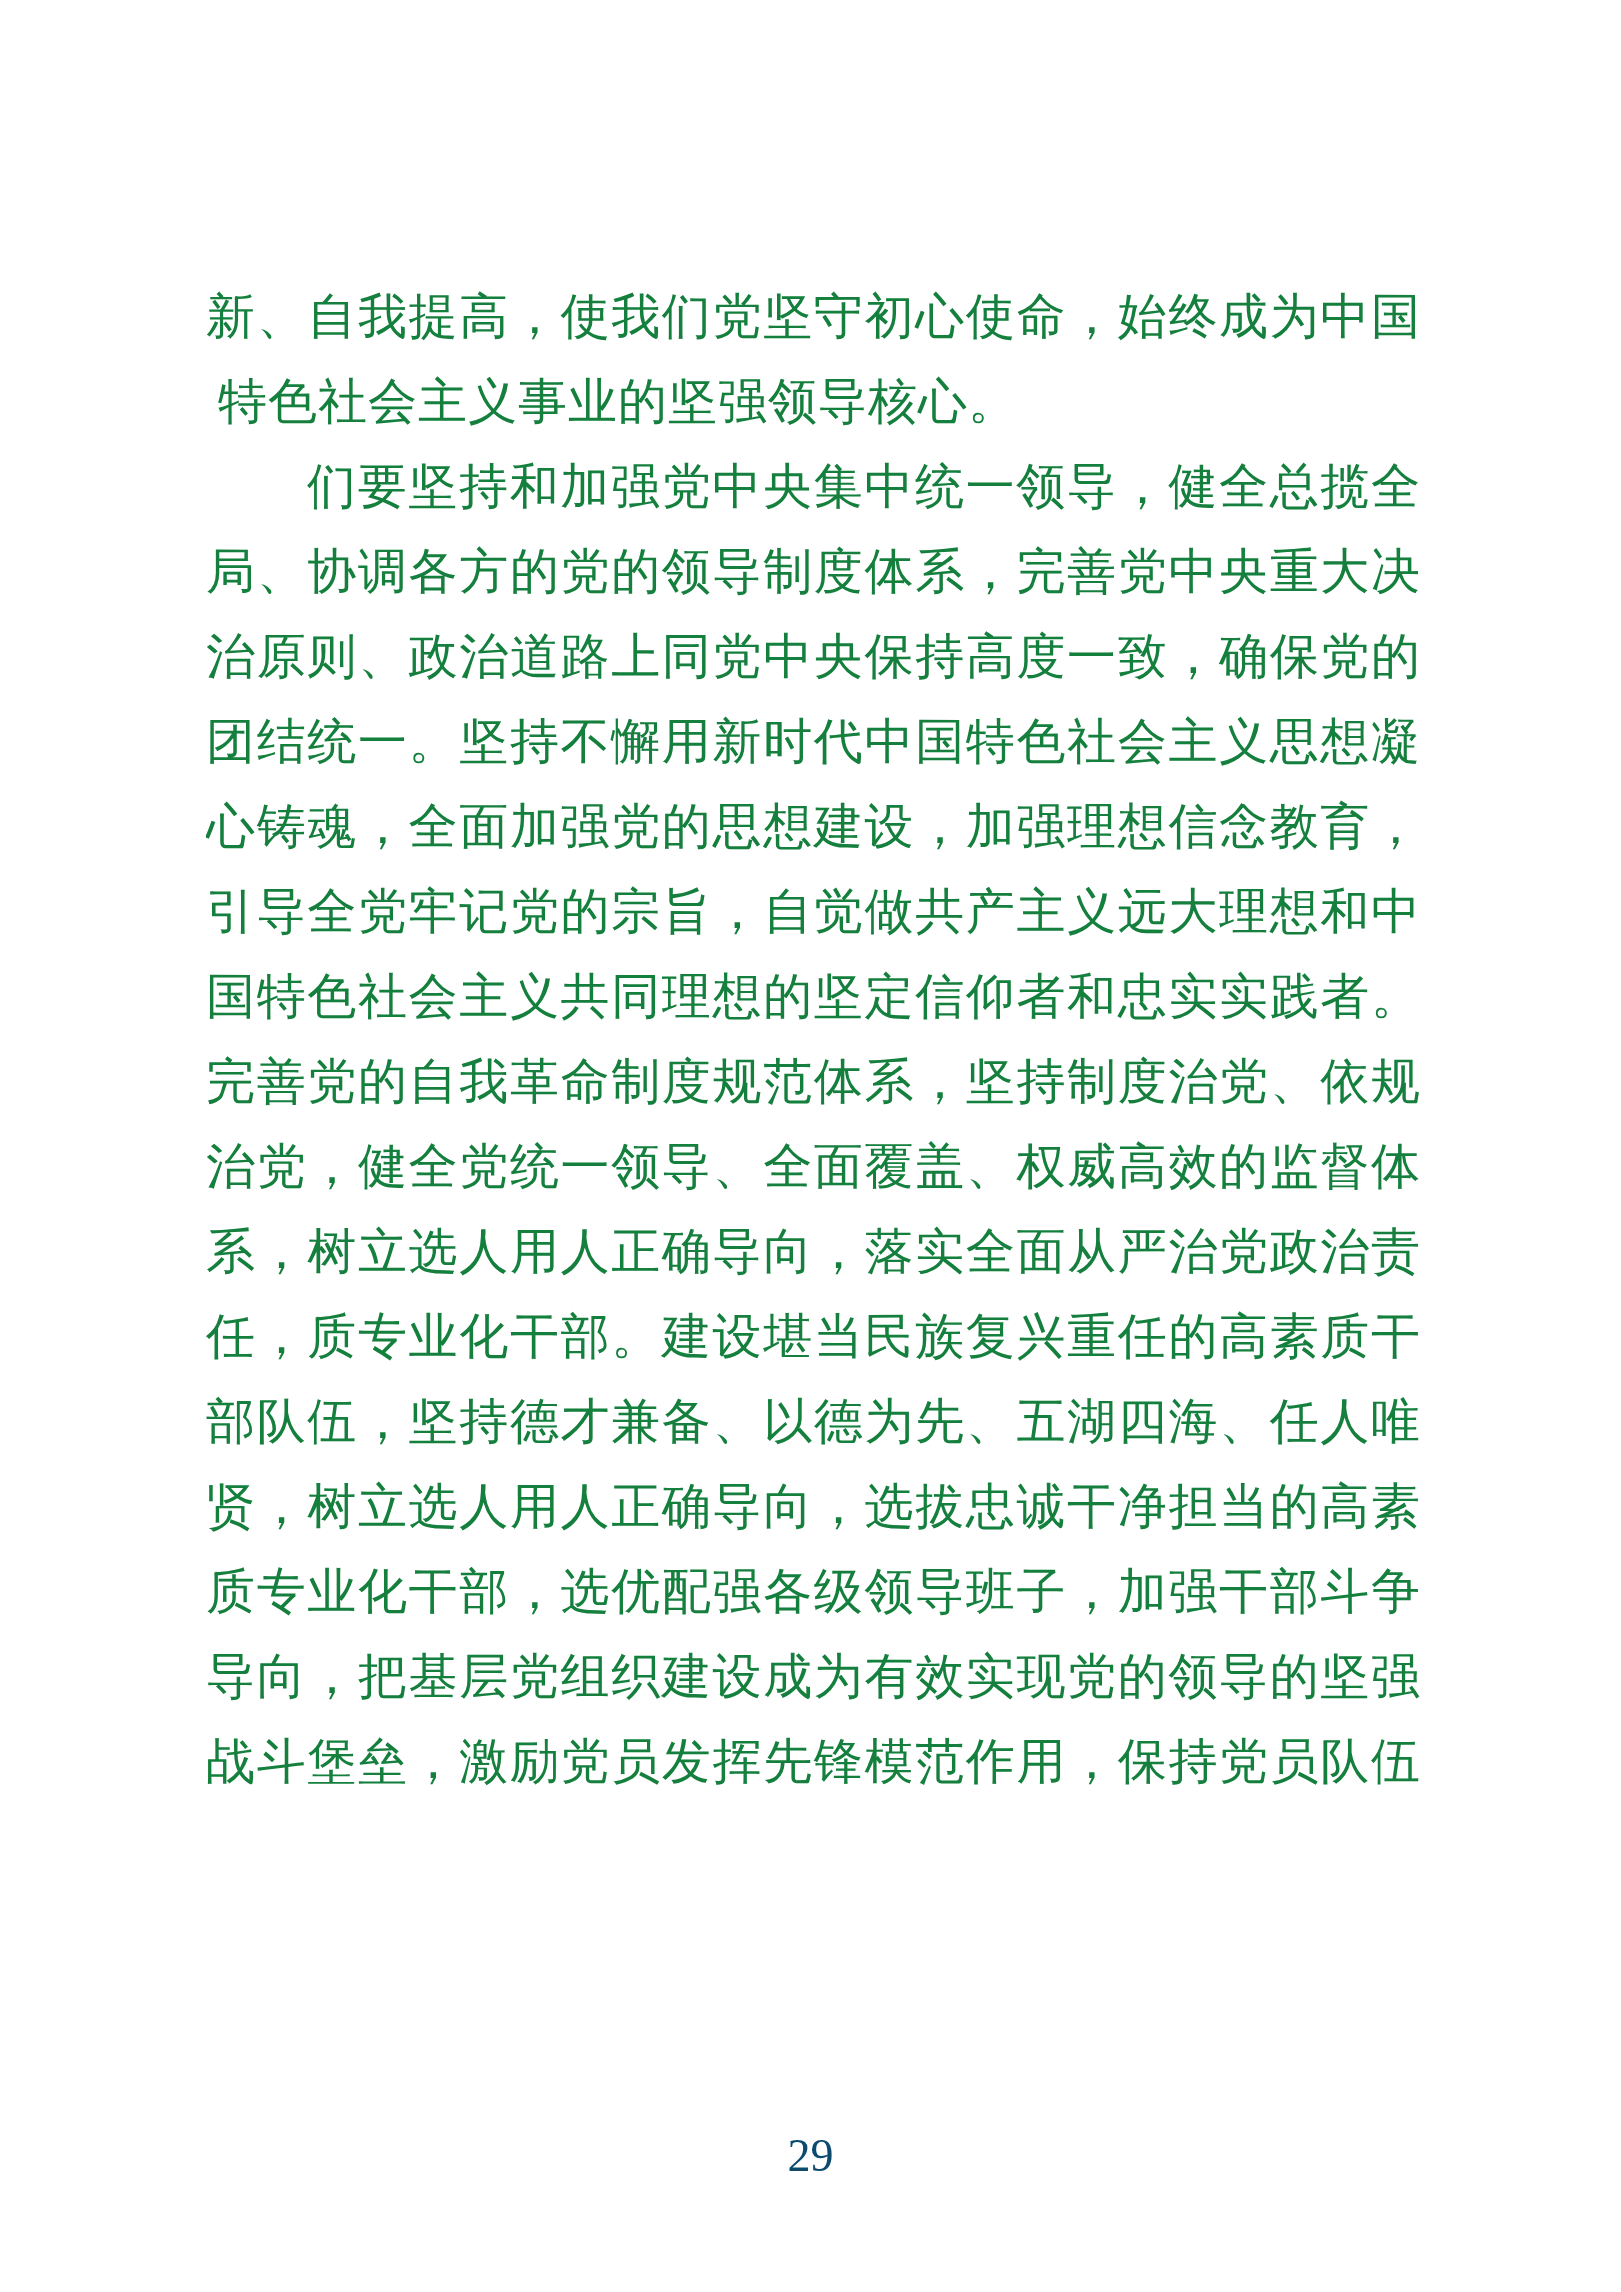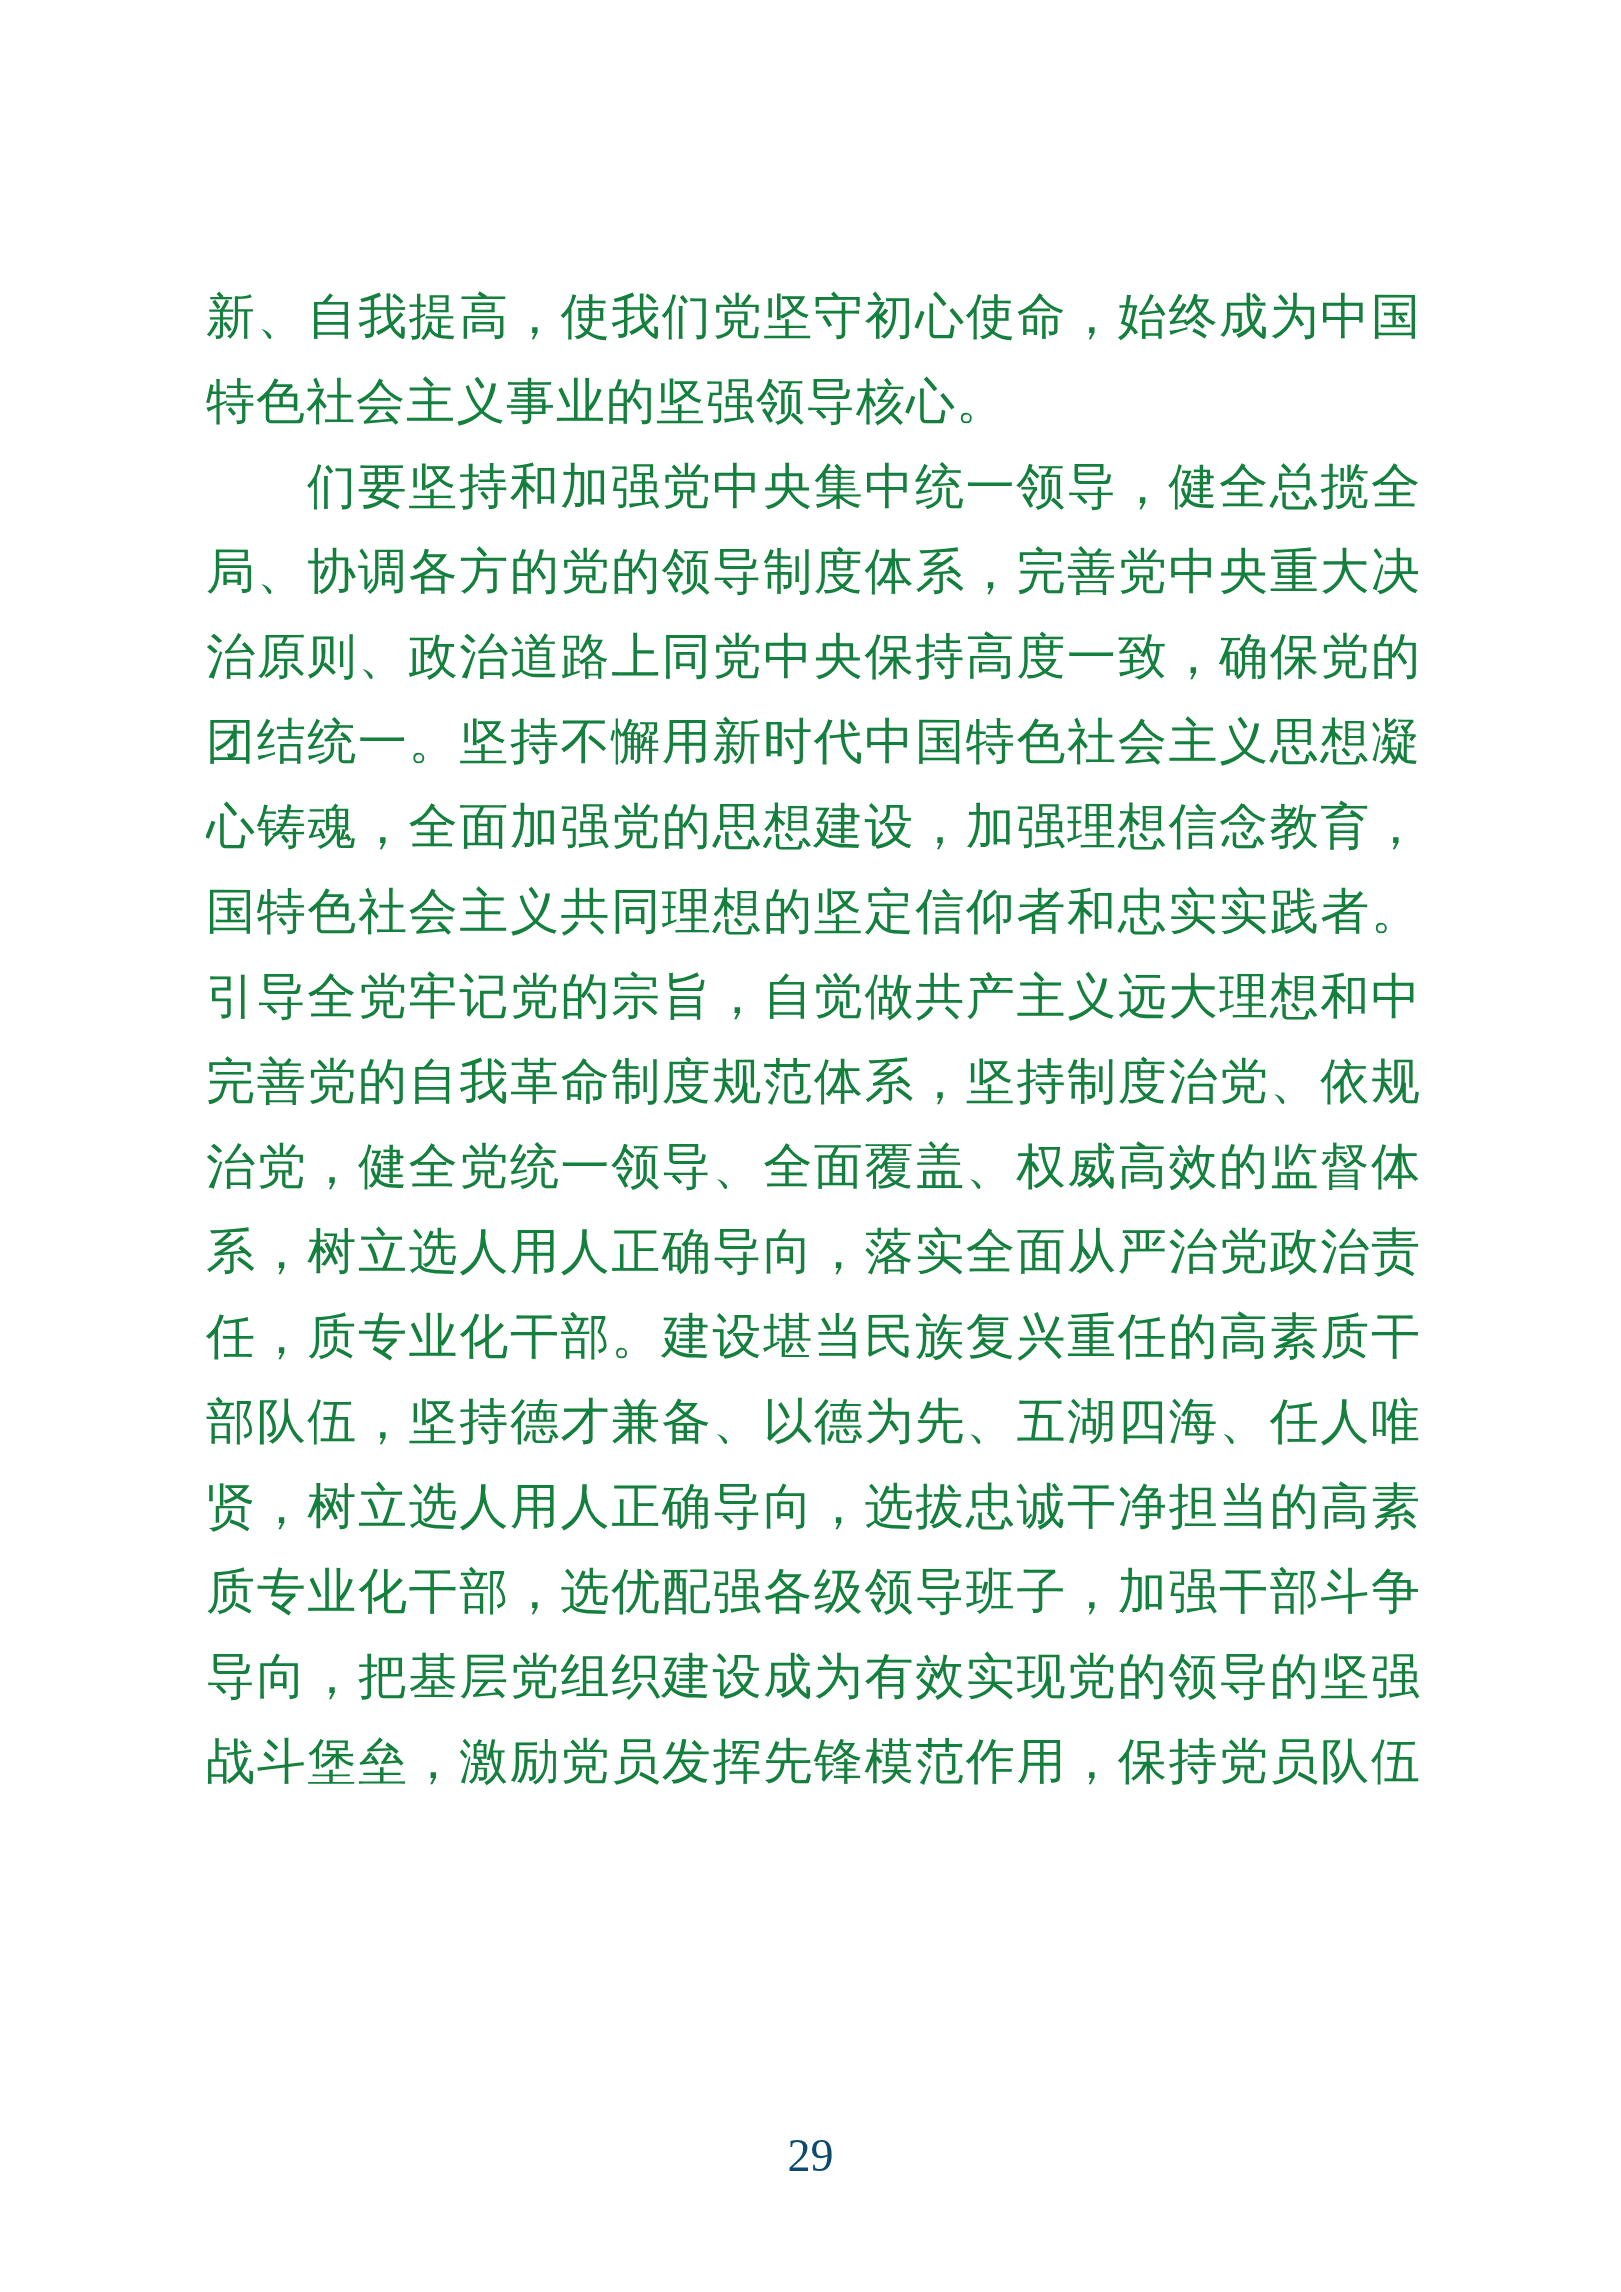--- a/index.html
+++ b/index.html
@@ -30,20 +30,21 @@
   }
   .line {
     height: 85px;
     line-height: 85px;
     text-align: justify;
     text-align-last: justify;
     overflow: hidden;
   }
   .line.short {
     text-align-last: left;
+    margin-left: 12px;
   }
   .line.indent {
     text-indent: 101px;
   }
   .page-number {
     position: absolute;
     top: 2129px;
     left: 0;
     width: 100%;
     text-align: center;
@@ -57,22 +58,22 @@
 
 <div class="document-page">
   <div class="text-block">
     <div class="line">新、自我提高，使我们党坚守初心使命，始终成为中国</div>
     <div class="line short">特色社会主义事业的坚强领导核心。</div>
     <div class="line indent">们要坚持和加强党中央集中统一领导，健全总揽全</div>
     <div class="line">局、协调各方的党的领导制度体系，完善党中央重大决</div>
     <div class="line">治原则、政治道路上同党中央保持高度一致，确保党的</div>
     <div class="line">团结统一。坚持不懈用新时代中国特色社会主义思想凝</div>
     <div class="line">心铸魂，全面加强党的思想建设，加强理想信念教育，</div>
+    <div class="line">引导全党牢记党的宗旨，自觉做共产主义远大理想和中</div>
     <div class="line">国特色社会主义共同理想的坚定信仰者和忠实实践者。</div>
-    <div class="line">引导全党牢记党的宗旨，自觉做共产主义远大理想和中</div>
     <div class="line">完善党的自我革命制度规范体系，坚持制度治党、依规</div>
     <div class="line">治党，健全党统一领导、全面覆盖、权威高效的监督体</div>
     <div class="line">系，树立选人用人正确导向，落实全面从严治党政治责</div>
     <div class="line">任，质专业化干部。建设堪当民族复兴重任的高素质干</div>
     <div class="line">部队伍，坚持德才兼备、以德为先、五湖四海、任人唯</div>
     <div class="line">贤，树立选人用人正确导向，选拔忠诚干净担当的高素</div>
     <div class="line">质专业化干部，选优配强各级领导班子，加强干部斗争</div>
     <div class="line">导向，把基层党组织建设成为有效实现党的领导的坚强</div>
     <div class="line">战斗堡垒，激励党员发挥先锋模范作用，保持党员队伍</div>
   </div>

